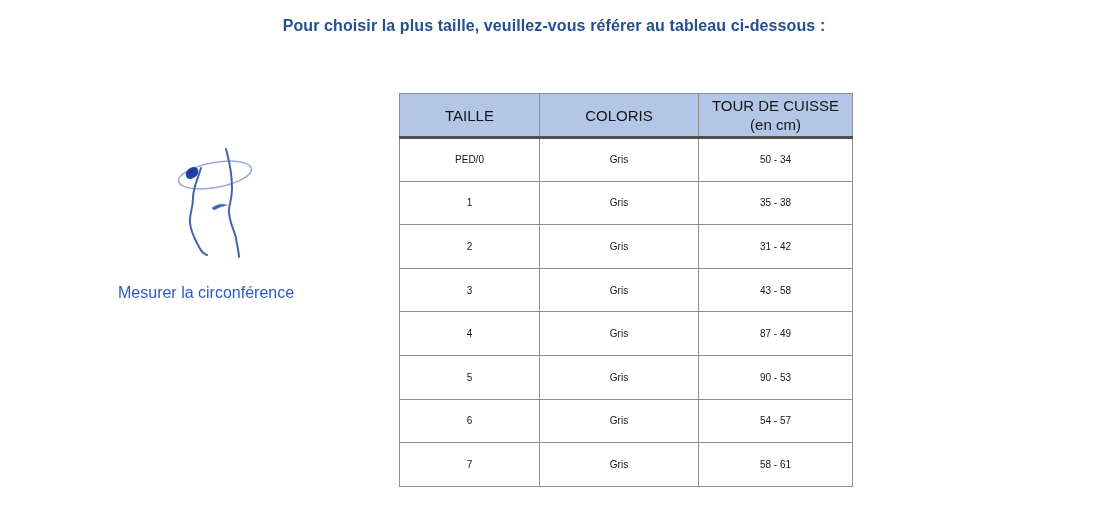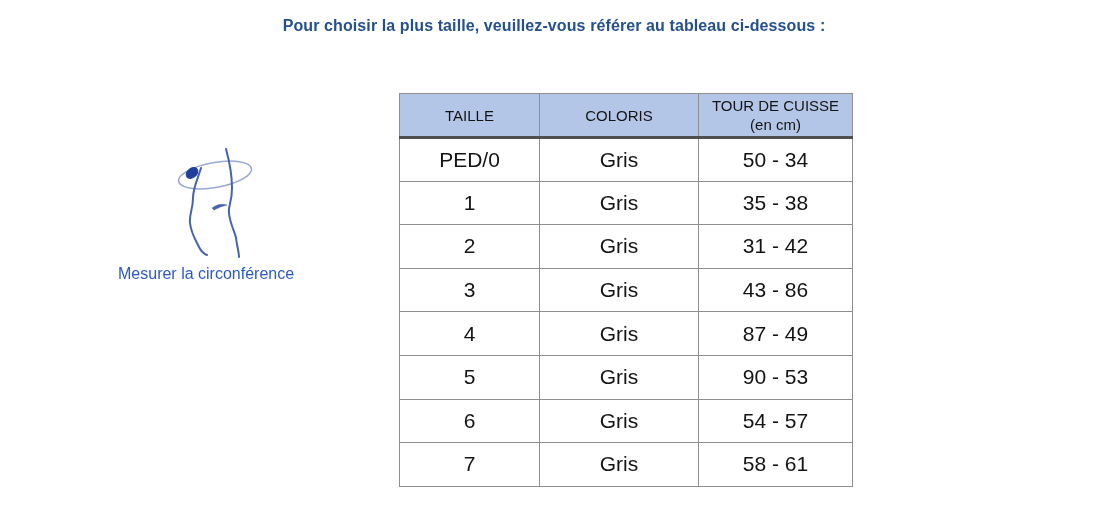--- a/index.html
+++ b/index.html
@@ -25,21 +25,21 @@
   .figure-block {
     position: absolute;
     left: 118px; top: 144px;
     width: 205px;
   }
   .figure-block svg {
     display: block;
     margin-left: 52px;
   }
   .figure-caption {
-    margin-top: 0;
+    margin-top: 19px;
     font-size: 16px;
     line-height: 20px;
     color: var(--caption-color, #2d59c7);
     text-align: left;
     white-space: nowrap;
   }
 
   table.size-table {
     position: absolute;
     left: 390px; top: 93px;
@@ -58,21 +58,21 @@
   }
   .size-table th {
     background: var(--header-bg, #b4c6e7);
     height: 44px;
     font-size: 15px;
     line-height: 19px;
     border-bottom: 3px solid var(--header-border-bottom, #4f4f4f);
   }
   .size-table td {
     height: 43.6px;
-    font-size: 21px;
+    font-size: 10px;
     background: #ffffff;
   }
 </style>
 </head>
 <body>
 
 <div class="doc-title">Pour choisir la plus taille, veuillez-vous référer au tableau ci-dessous :</div>
 
 <div class="figure-block">
   <svg width="104" height="120" viewBox="0 0 104 120" aria-hidden="true">
@@ -120,21 +120,21 @@
       <td>35 - 38</td>
     </tr>
     <tr>
       <td>2</td>
       <td>Gris</td>
       <td>31 - 42</td>
     </tr>
     <tr>
       <td>3</td>
       <td>Gris</td>
-      <td>43 - 86</td>
+      <td>43 - 58</td>
     </tr>
     <tr>
       <td>4</td>
       <td>Gris</td>
       <td>87 - 49</td>
     </tr>
     <tr>
       <td>5</td>
       <td>Gris</td>
       <td>90 - 53</td>

